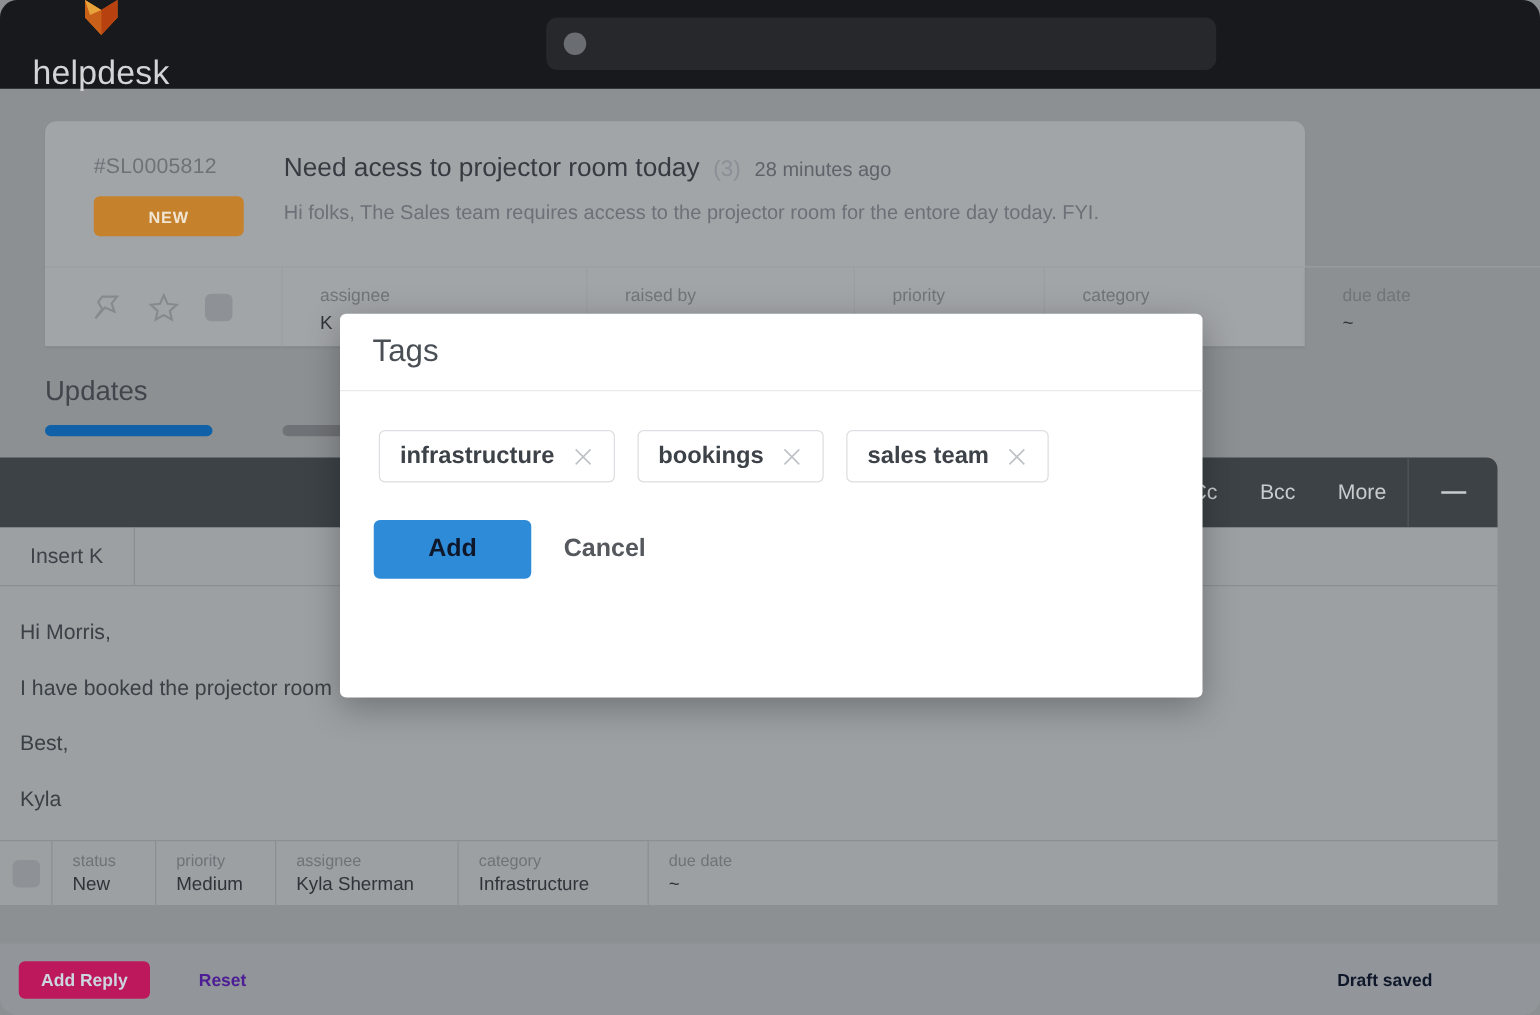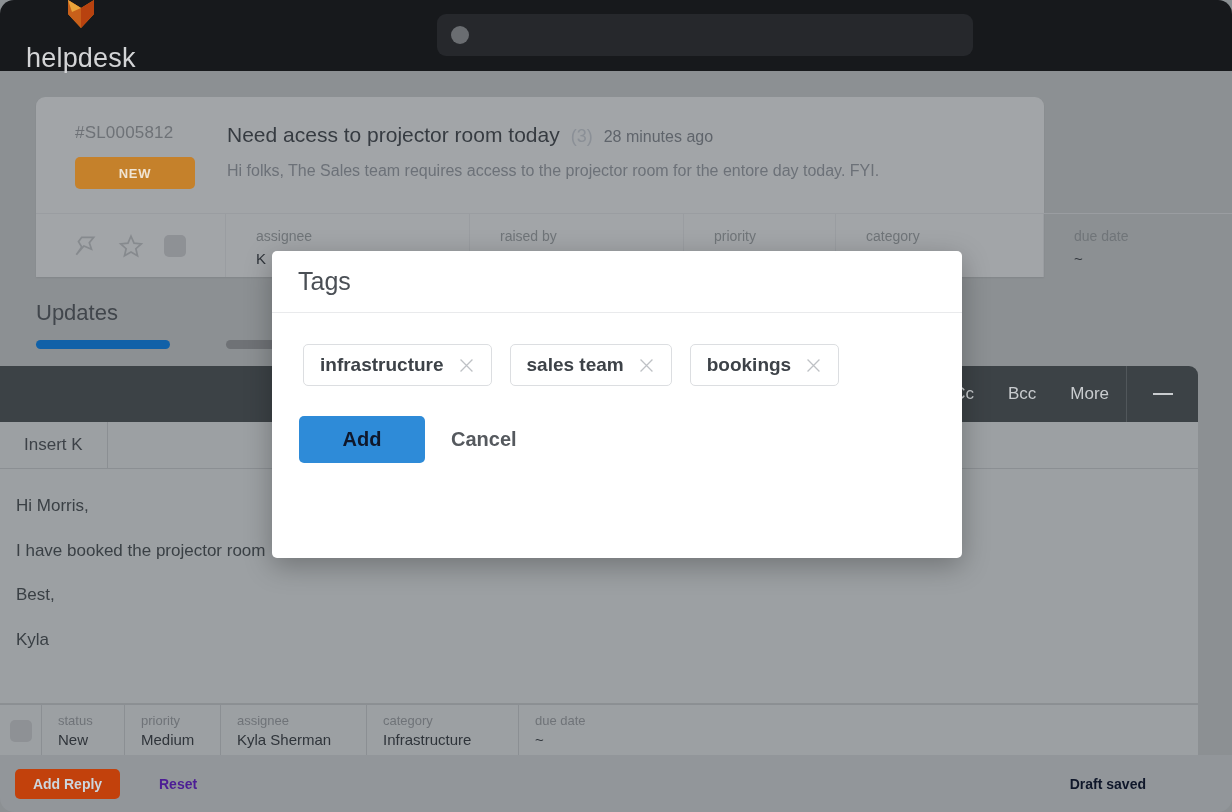--- a/index.html
+++ b/index.html
@@ -151,21 +151,21 @@
     width: 1198px; height: 234px;
     background: #9ca0a3;
     padding: 25px 0 0 16px;
     color: #3a4045; font-size: 17px; line-height: 1.45;
   }
   .msg-body p { margin-bottom: 20px; }
   .msg-body p.sig { margin-bottom: 0; }
 
   
   .bottom-meta {
-    position: absolute; left: 0; top: 704px;
+    position: absolute; left: 0; top: 672px;
     width: 1198px; height: 52px;
     background: #9ca0a3;
     display: flex; border-top: 1px solid #8b8f93; justify-content: space-between;
   }
   .bm-cell {
     padding: 8px 0 0 16px;
     border-right: 1px solid #8b8f93;
     display: flex; flex-direction: column; gap: 3px;
   }
   .bm-cell.first {
@@ -184,21 +184,21 @@
     position: absolute; left: 0; top: 755px;
     width: 1232px; height: 57px;
     background: #92969a;
     border-bottom-left-radius: 14px;
     border-bottom-right-radius: 14px;
     display: flex; align-items: center;
   }
   .btn-add-reply {
     margin-left: 15px;
     width: 105px; height: 30px; border-radius: 5px;
-    background: #c2410c; border: none;
+    background: #be185d; border: none;
     color: #ccd6de; font-size: 14px; font-weight: 600;
     display: flex; align-items: center; justify-content: center;
   }
   .btn-reset {
     color: #4c1d95; font-size: 14px; font-weight: 600;
     padding-left: 39px;
   }
   .draft-saved {
     margin-left: auto; margin-right: 86px;
     color: #0f172a; font-size: 14px; font-weight: 600;
@@ -380,31 +380,31 @@
     </div>
     <div class="modal-body">
       <div class="chip-row">
         <div class="chip">
           <span class="chip-label">infrastructure</span>
           <svg class="chip-x" viewBox="0 0 20 20" stroke="#b3b7bb" stroke-width="1.5">
             <path d="M3 3 L17 17 M17 3 L3 17"></path>
           </svg>
         </div>
         <div class="chip">
+          <span class="chip-label">bookings</span>
+          <svg class="chip-x" viewBox="0 0 20 20" stroke="#b3b7bb" stroke-width="1.5">
+            <path d="M3 3 L17 17 M17 3 L3 17"></path>
+          </svg>
+        </div>
+        <div class="chip">
           <span class="chip-label">sales team</span>
           <svg class="chip-x" viewBox="0 0 20 20" stroke="#b3b7bb" stroke-width="1.5">
             <path d="M3 3 L17 17 M17 3 L3 17"></path>
           </svg>
         </div>
-        <div class="chip">
-          <span class="chip-label">bookings</span>
-          <svg class="chip-x" viewBox="0 0 20 20" stroke="#b3b7bb" stroke-width="1.5">
-            <path d="M3 3 L17 17 M17 3 L3 17"></path>
-          </svg>
-        </div>
       </div>
     </div>
     <div class="modal-foot">
       <button class="btn-add">Add</button>
       <span class="btn-cancel">Cancel</span>
     </div>
   </div>
 
 </div>
 

